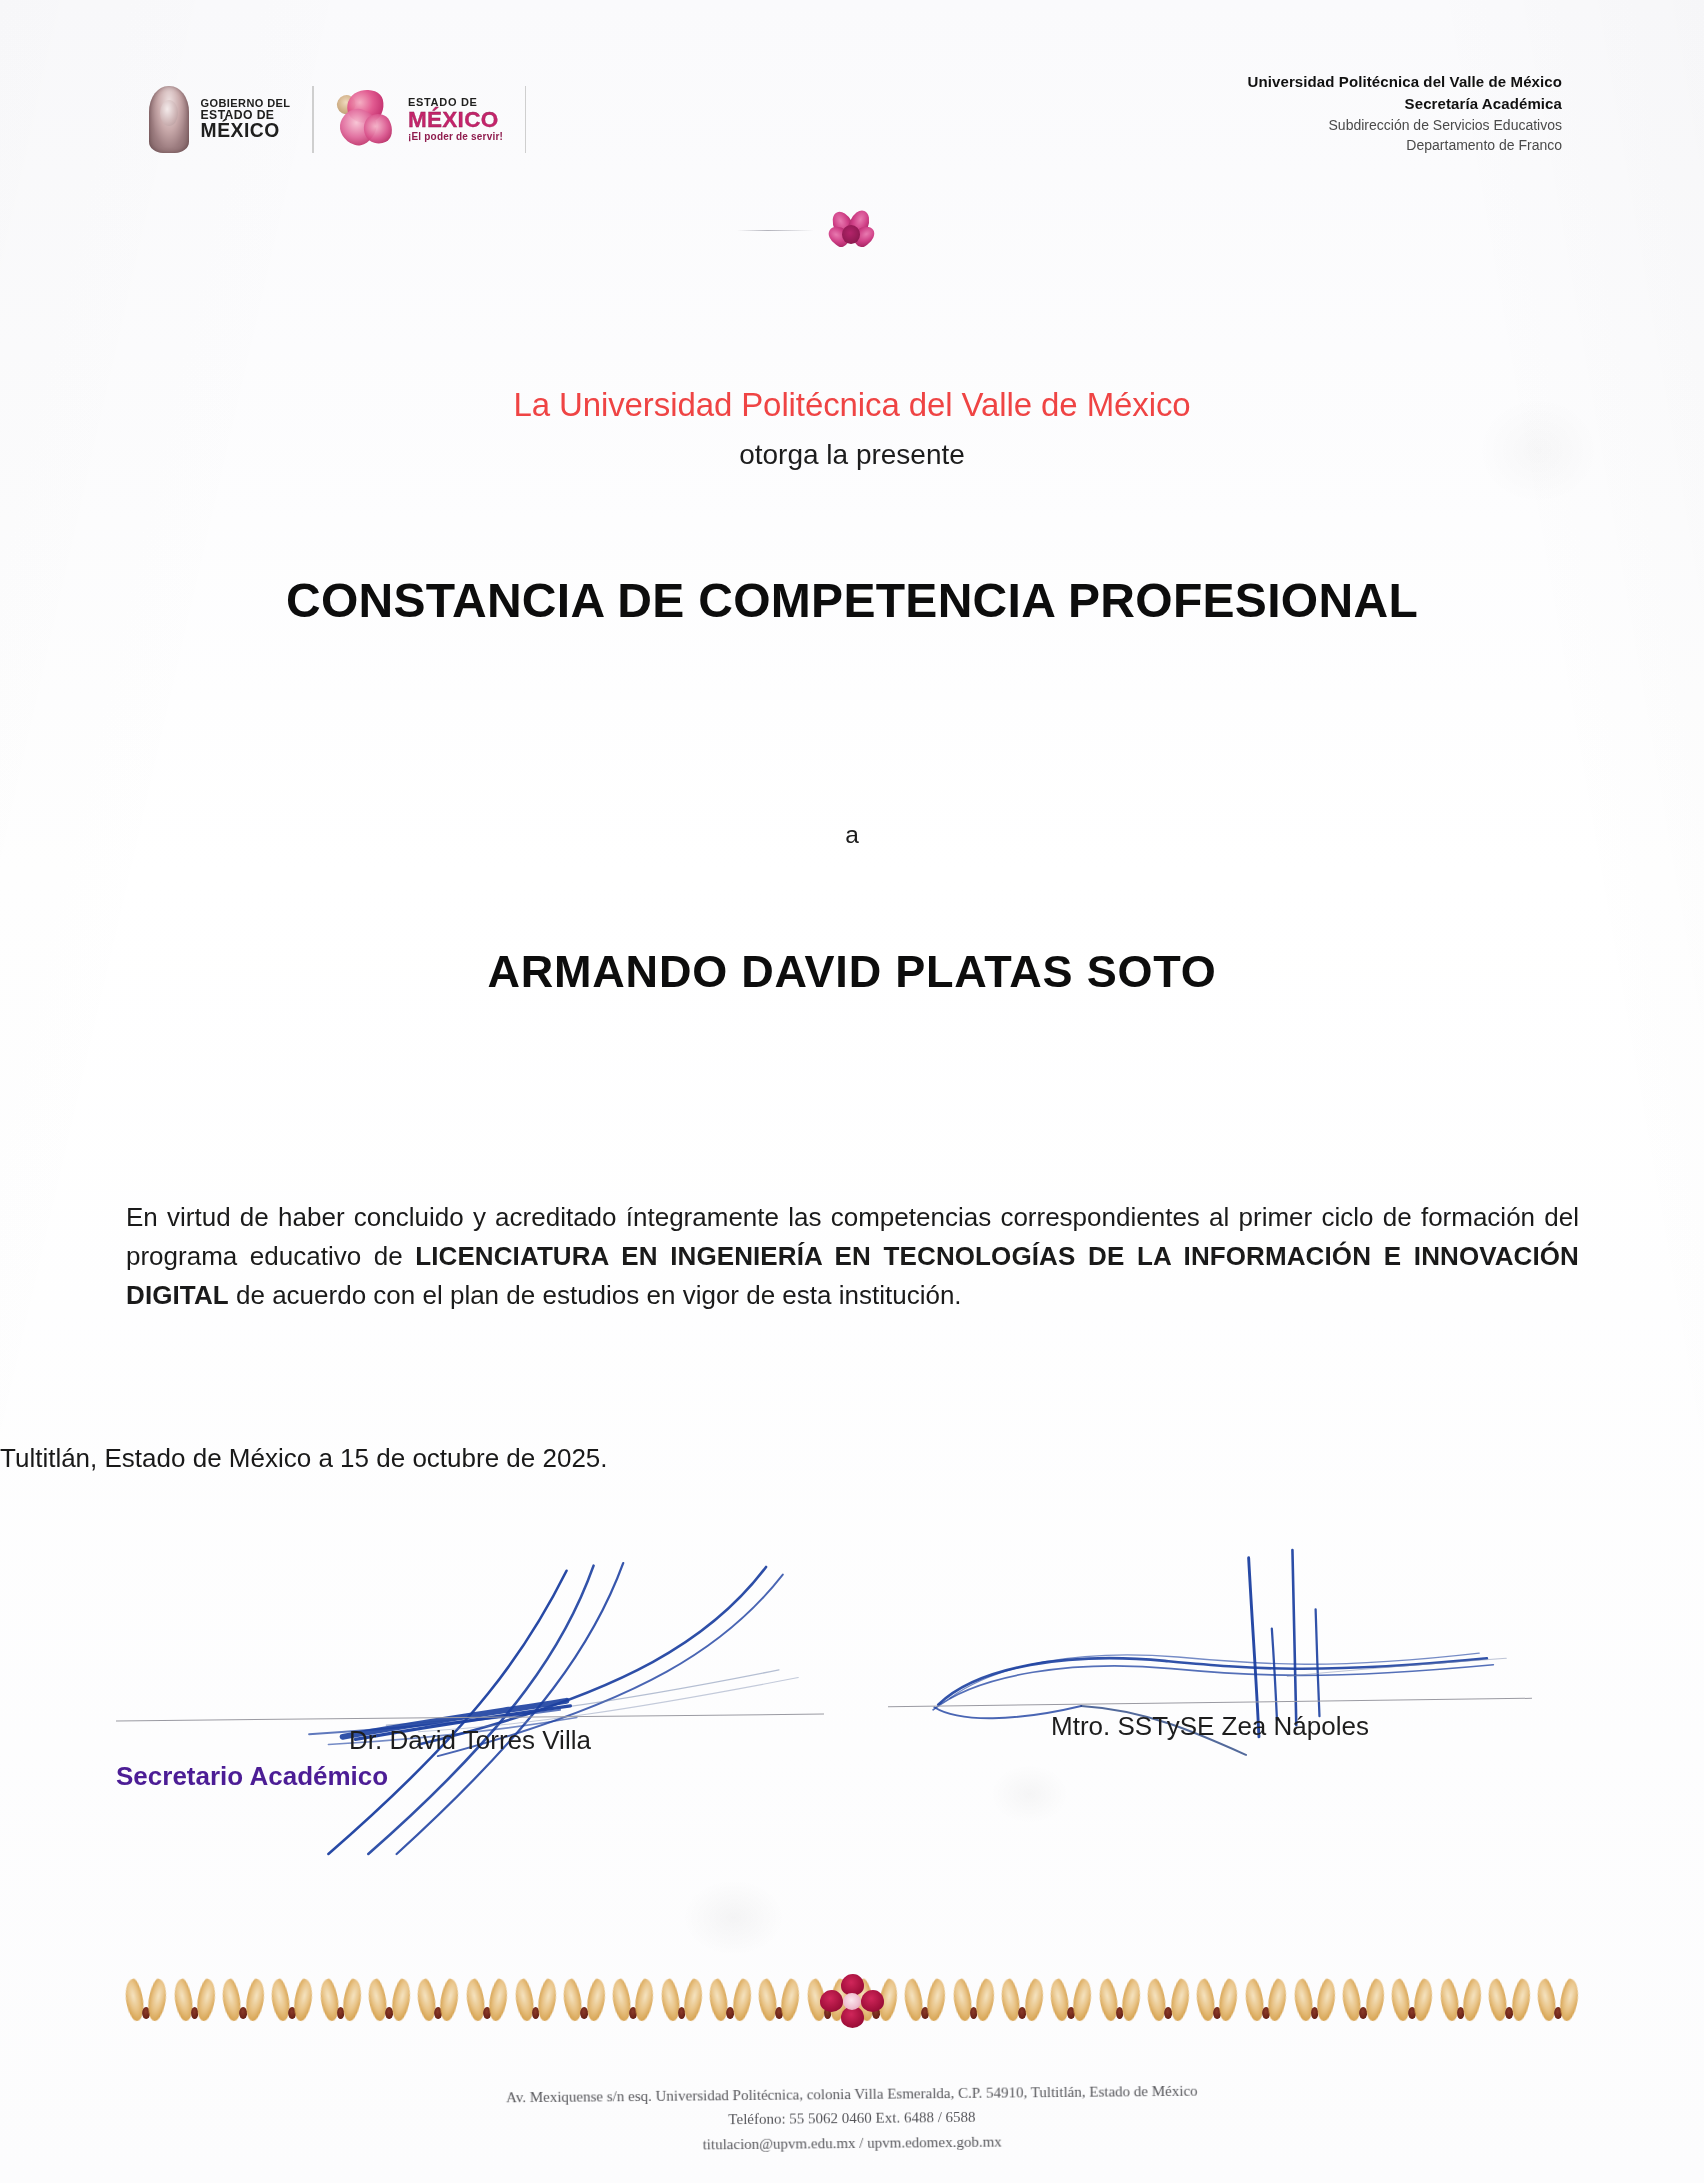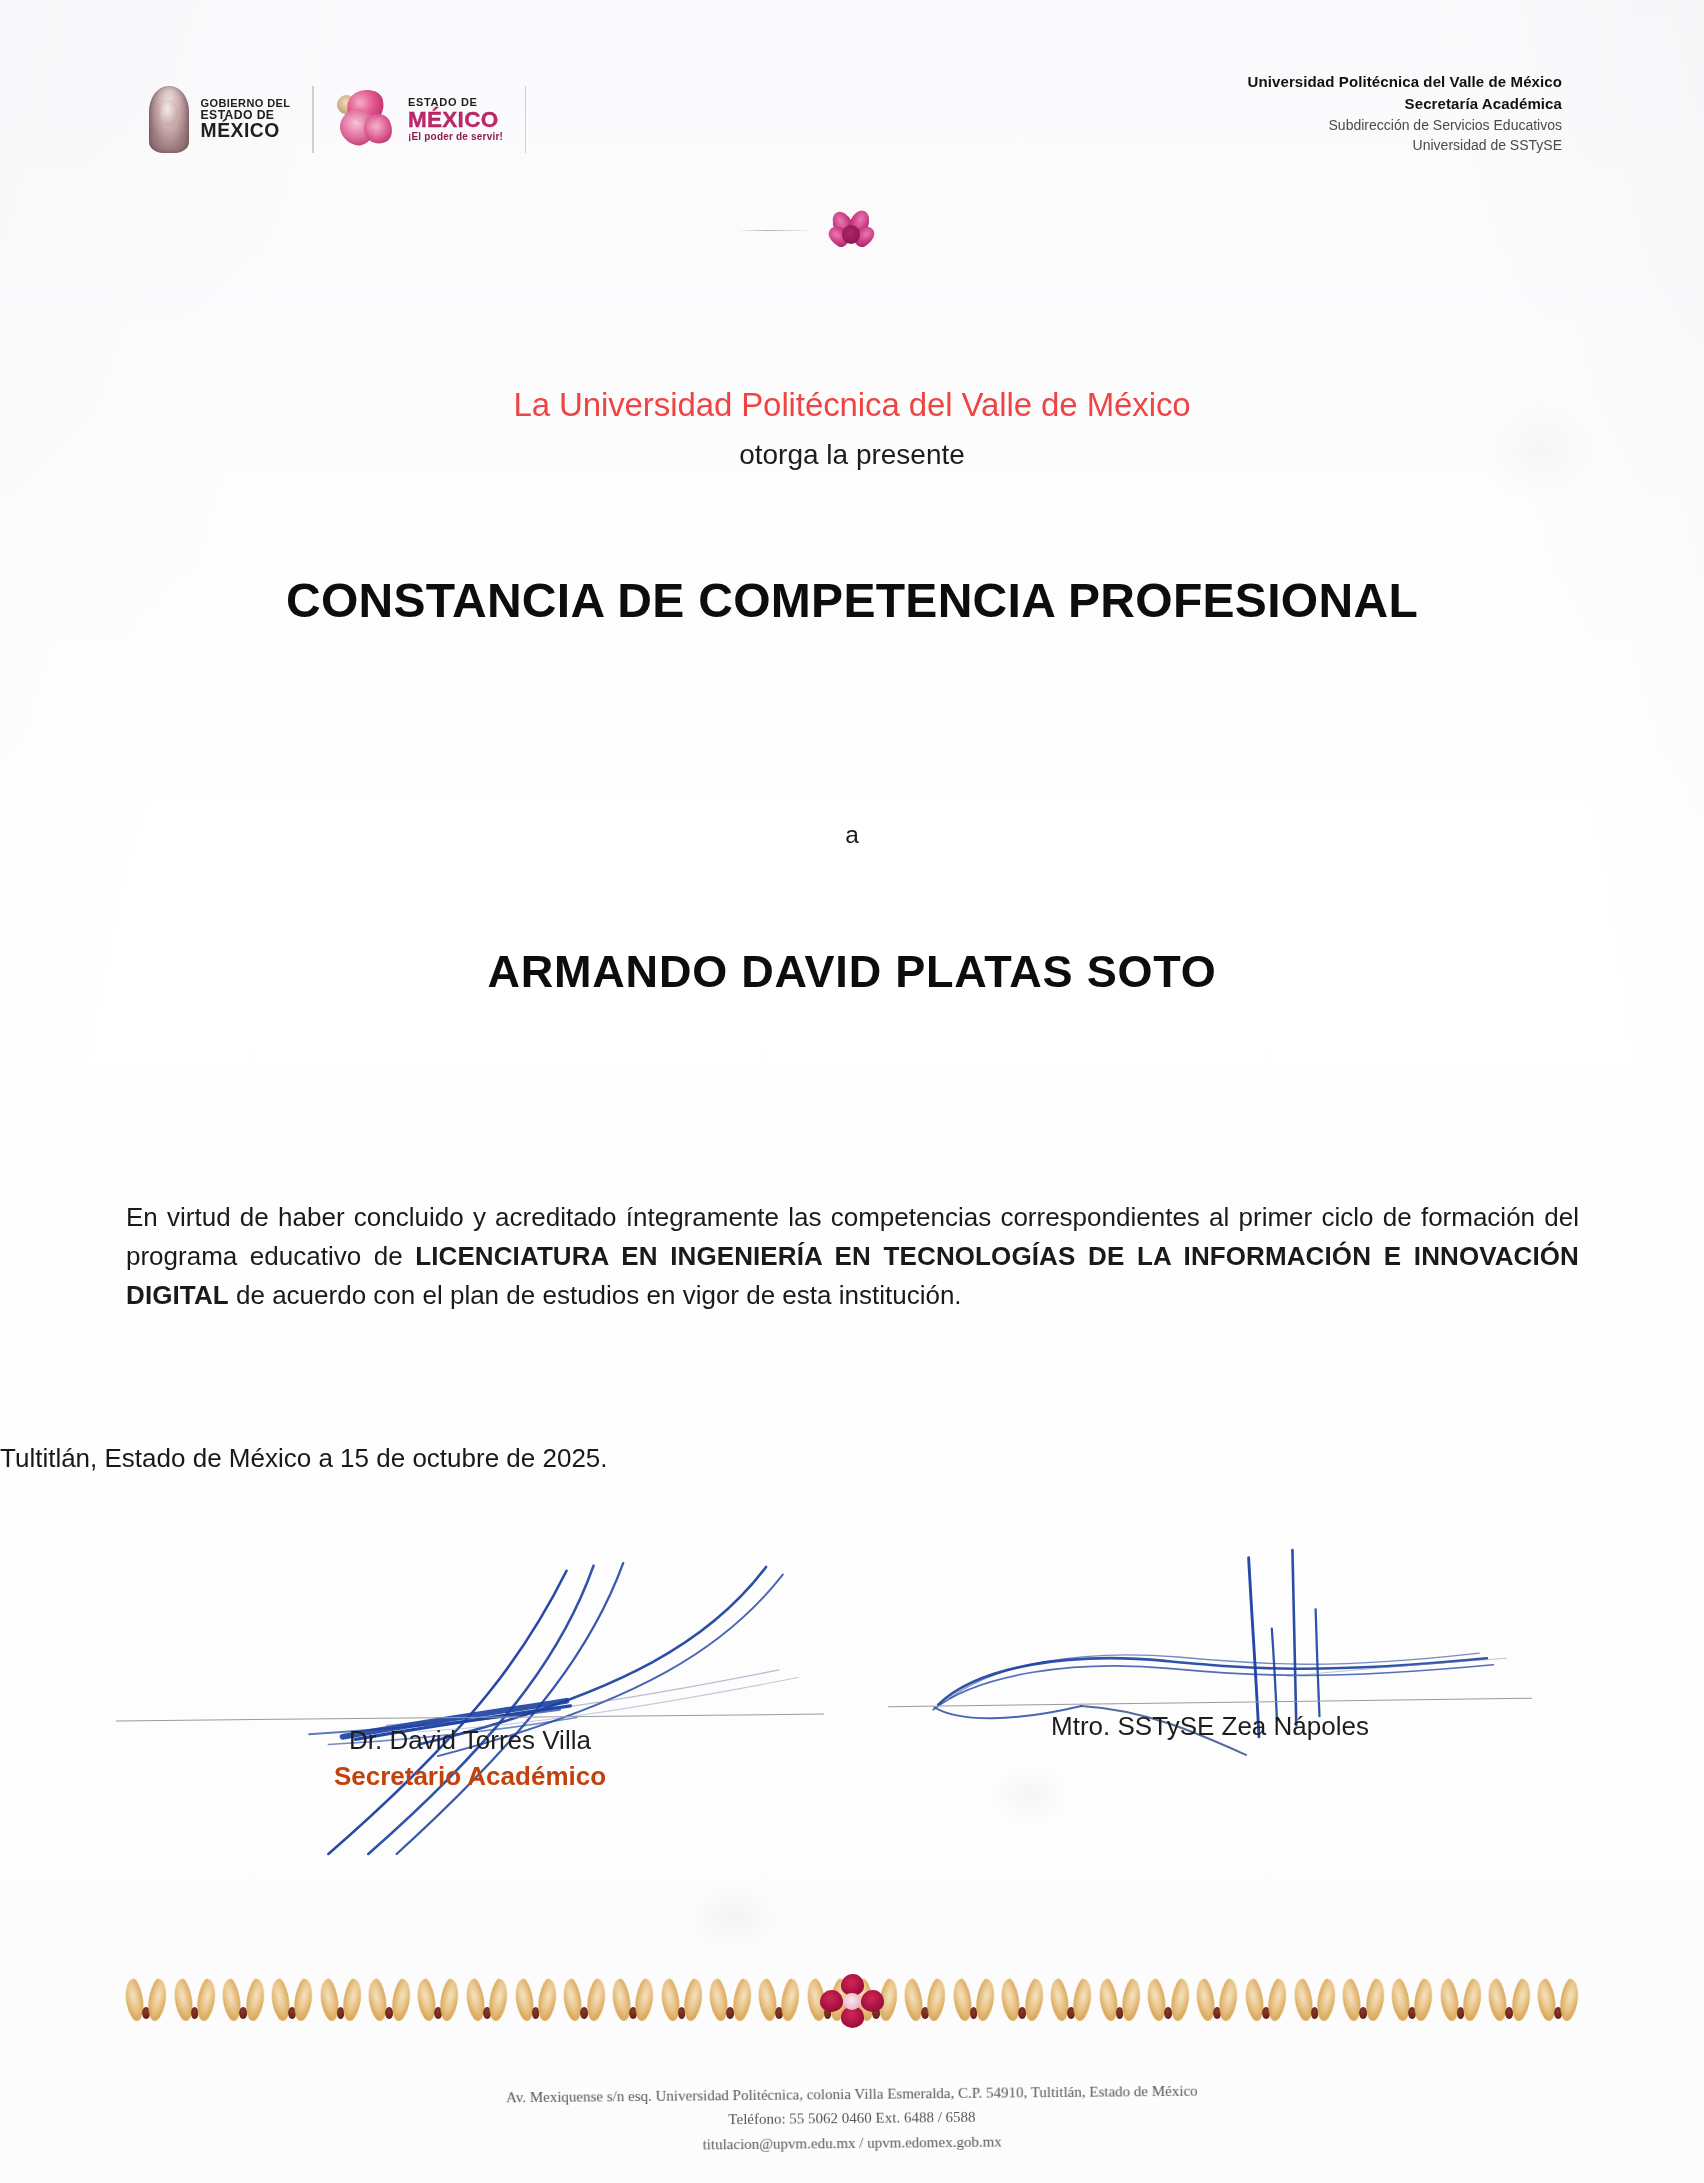--- a/index.html
+++ b/index.html
@@ -303,24 +303,23 @@
     position: absolute;
     left: 0; width: 100%;
     text-align: center;
     font-size: 26px;
     font-weight: 400;
     color: #1d1d1d;
   }
   .sig-role {
     position: absolute;
     left: 0; width: 100%;
-    text-align: center;
     font-size: 26px;
     font-weight: 800;
-    color: #c2410c;
+    color: #4c1d95;
   }
   .sig-col.left  .sig-name { top: 193px; }
   .sig-col.left  .sig-role { top: 229px; }
   .sig-col.right .sig-name { top: 179px; }
   .sig-col.right .sig-role { top: 215px; }
 
   
   .border-band {
     position: absolute;
     left: 126px;
@@ -458,21 +457,21 @@
 
       <div class="logo-divider"></div>
 
 
     </div>
 
     <div class="inst-block">
       <div class="i1">Universidad Politécnica del Valle de México</div>
       <div class="i2">Secretaría Académica</div>
       <div class="i3">Subdirección de Servicios Educativos</div>
-      <div class="i4">Universidad de SSTySE</div>
+      <div class="i4">Departamento de Franco</div>
     </div>
   </div>
 
   <div class="top-ornament">
     <div class="scratch"></div>
     <div class="petal p1"></div>
     <div class="petal p2"></div>
     <div class="petal p3"></div>
     <div class="petal p4"></div>
     <div class="core"></div>

